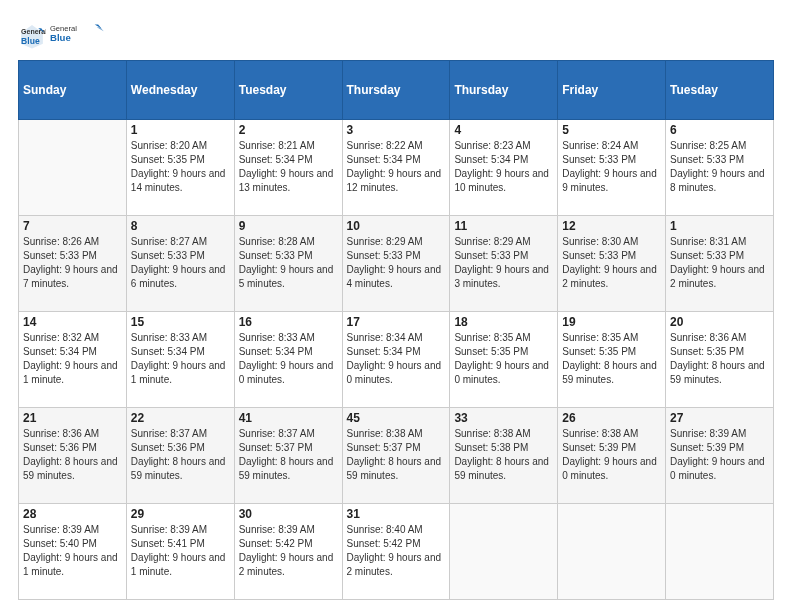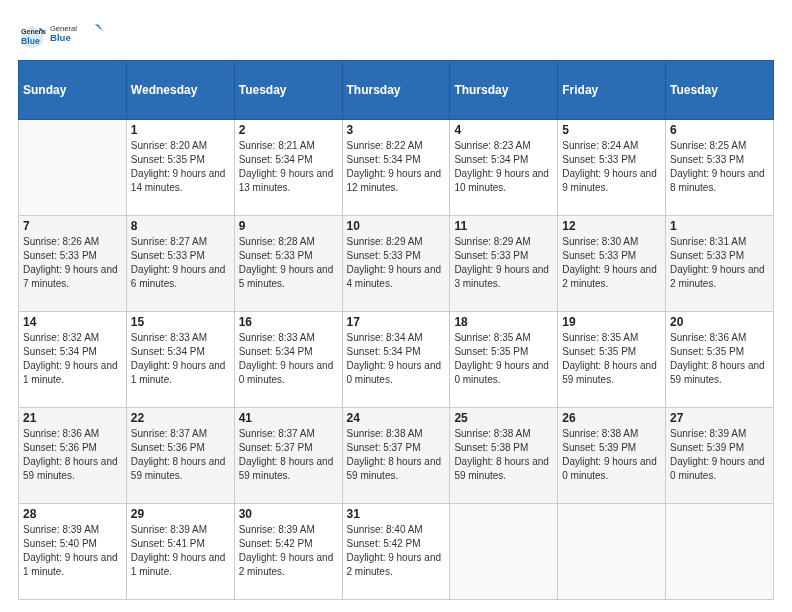--- a/index.html
+++ b/index.html
@@ -222,25 +222,25 @@
           </td>
           <td>
             <span class="day-number">22</span>
             <div class="cell-text">Sunrise: 8:37 AM<br>Sunset: 5:36 PM<br>Daylight: 8 hours and 59 minutes.</div>
           </td>
           <td>
             <span class="day-number">41</span>
             <div class="cell-text">Sunrise: 8:37 AM<br>Sunset: 5:37 PM<br>Daylight: 8 hours and 59 minutes.</div>
           </td>
           <td>
-            <span class="day-number">24</span>
+            <span class="day-number">45</span>
             <div class="cell-text">Sunrise: 8:38 AM<br>Sunset: 5:37 PM<br>Daylight: 8 hours and 59 minutes.</div>
           </td>
           <td>
-            <span class="day-number">25</span>
+            <span class="day-number">33</span>
             <div class="cell-text">Sunrise: 8:38 AM<br>Sunset: 5:38 PM<br>Daylight: 8 hours and 59 minutes.</div>
           </td>
           <td>
             <span class="day-number">26</span>
             <div class="cell-text">Sunrise: 8:38 AM<br>Sunset: 5:39 PM<br>Daylight: 9 hours and 0 minutes.</div>
           </td>
           <td>
             <span class="day-number">27</span>
             <div class="cell-text">Sunrise: 8:39 AM<br>Sunset: 5:39 PM<br>Daylight: 9 hours and 0 minutes.</div>
           </td>

